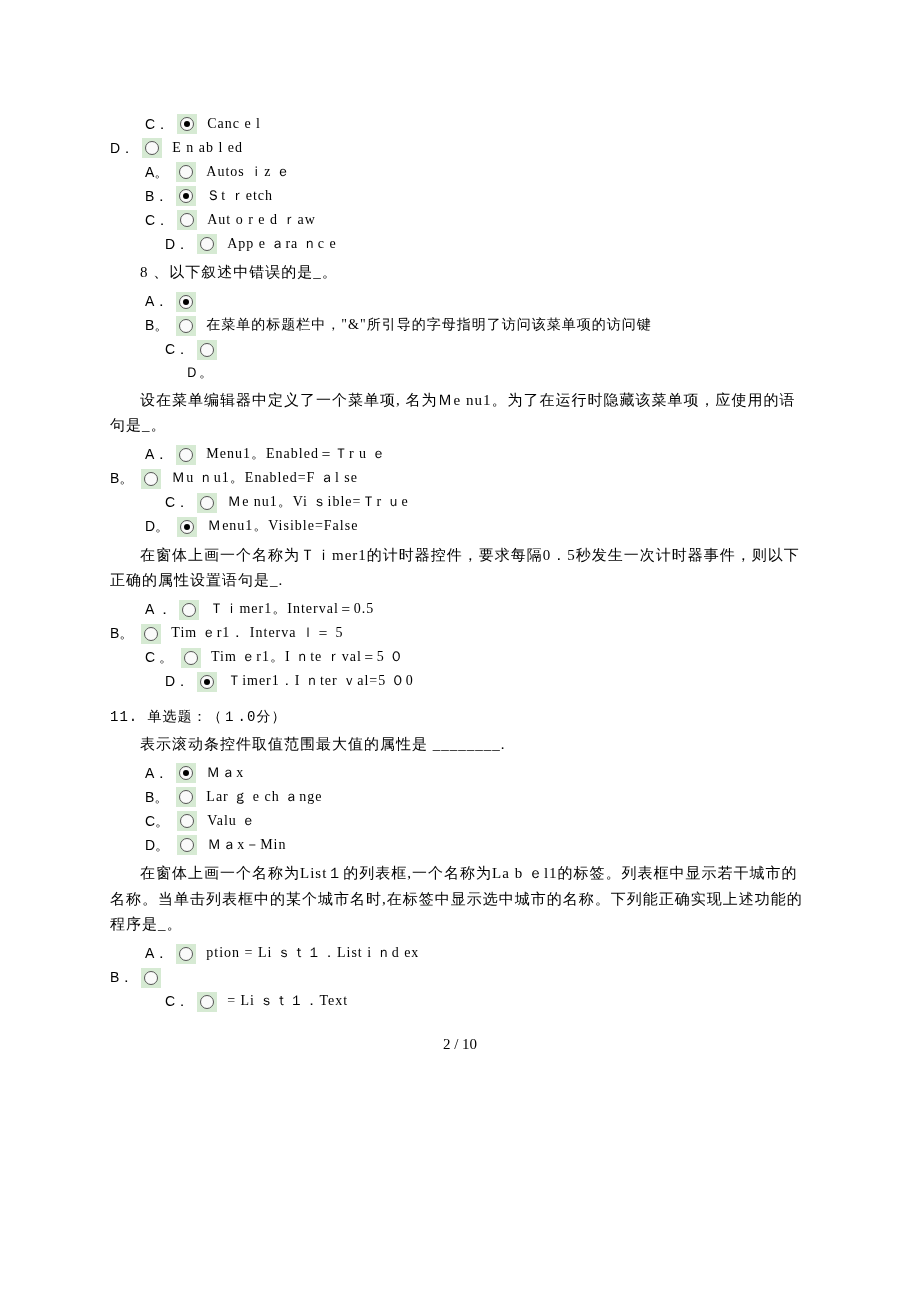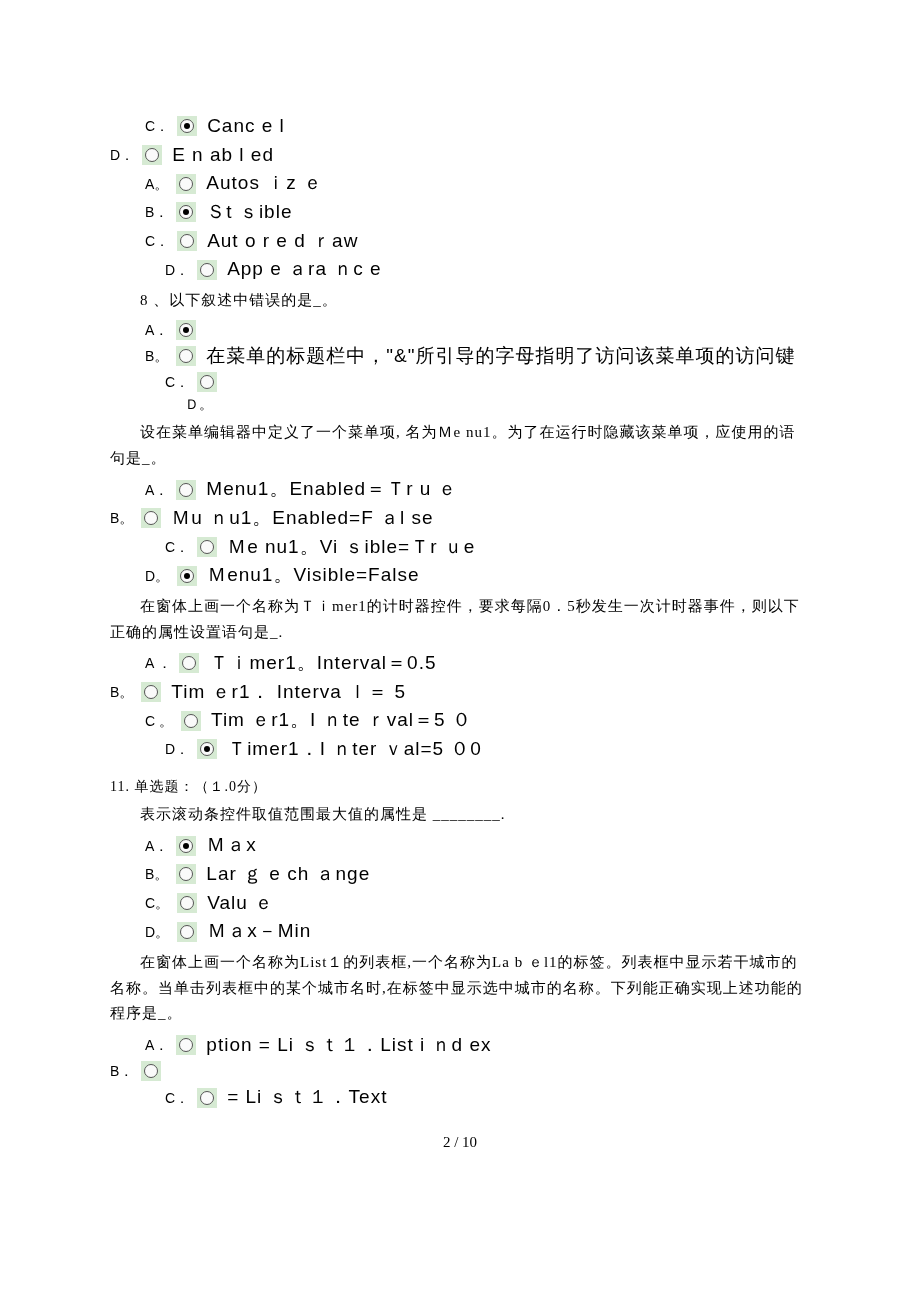--- a/index.html
+++ b/index.html
@@ -49,35 +49,35 @@
     justify-content: center;
   }
   .radio.selected .radio-inner::after {
     content: "";
     width: 6px;
     height: 6px;
     background: #000;
     border-radius: 50%;
   }
   .opt-text {
-    font-family: Liberation Sans, sans-serif;
-    font-size: 19px;
+    font-family: Liberation Serif, serif;
+    font-size: 14px;
     letter-spacing: 1px;
   }
   .ind1 { padding-left: 35px; }
   .ind2 { padding-left: 55px; }
   .ind0 { padding-left: 0; }
   .para {
     text-indent: 2em;
     margin: 6px 0;
     line-height: 1.7;
     letter-spacing: 1px;
   }
   .q11 {
-    font-family: Liberation Serif, serif;
+    font-family: Liberation Mono, monospace;
     font-size: 14px;
     margin: 16px 0 0 0;
     letter-spacing: 1px;
   }
   .footer {
     text-align: center;
     font-family: "Times New Roman", serif;
     font-size: 15px;
     margin-top: 24px;
   }
@@ -112,21 +112,21 @@
     <span class="radio">
         <span class="radio-inner"></span>
       </span>
     <span class="opt-text">Autos ｉz ｅ</span>
   </div>
   <div class="opt-row ind1">
     <span class="opt-letter">B．</span>
     <span class="radio selected">
         <span class="radio-inner"></span>
       </span>
-    <span class="opt-text">Ｓt ｓible</span>
+    <span class="opt-text">Ｓt ｒetch</span>
   </div>
   <div class="opt-row ind1">
     <span class="opt-letter">C．</span>
     <span class="radio">
         <span class="radio-inner"></span>
       </span>
     <span class="opt-text">Aut o r e d ｒaw</span>
   </div>
   <div class="opt-row ind2">
     <span class="opt-letter">D．</span>

